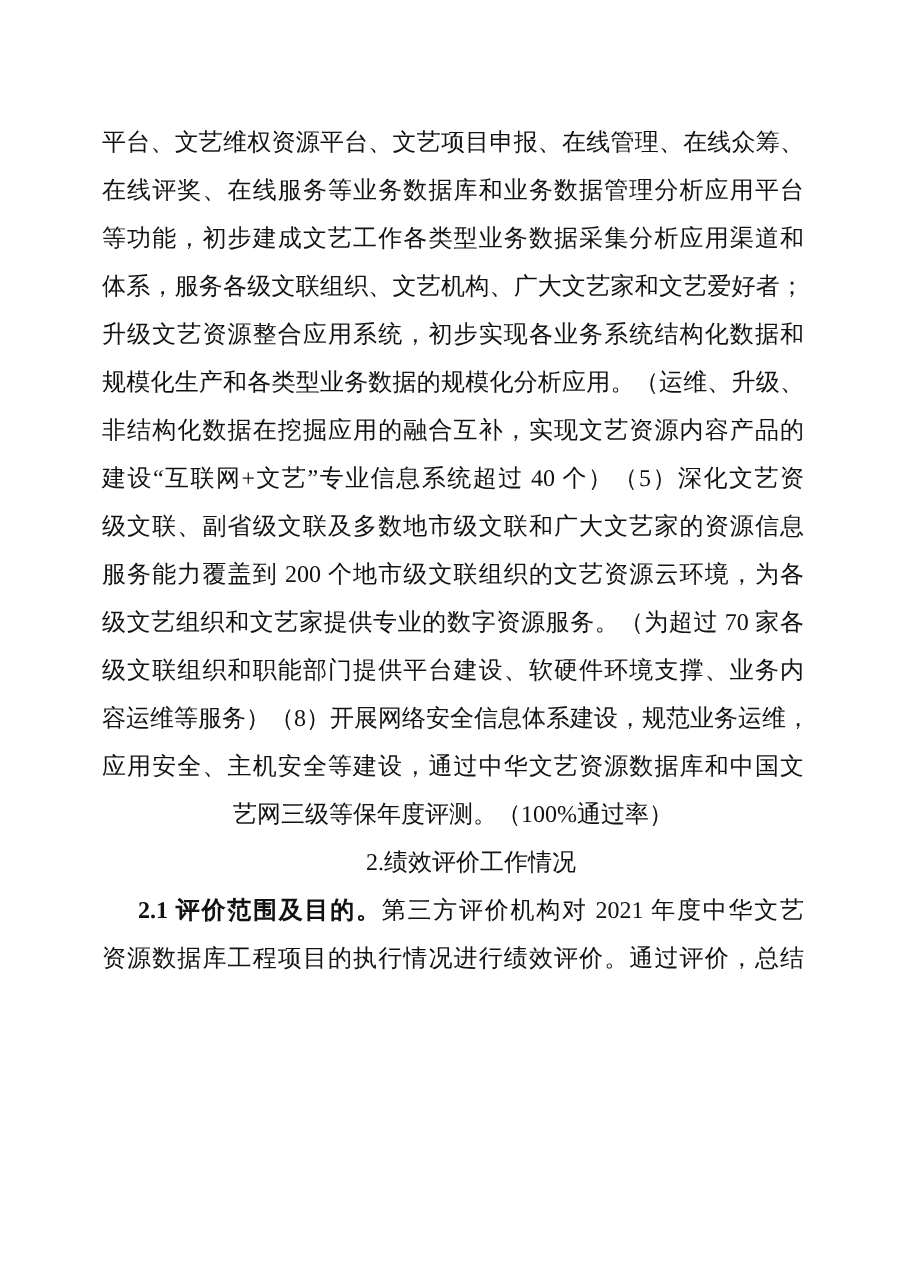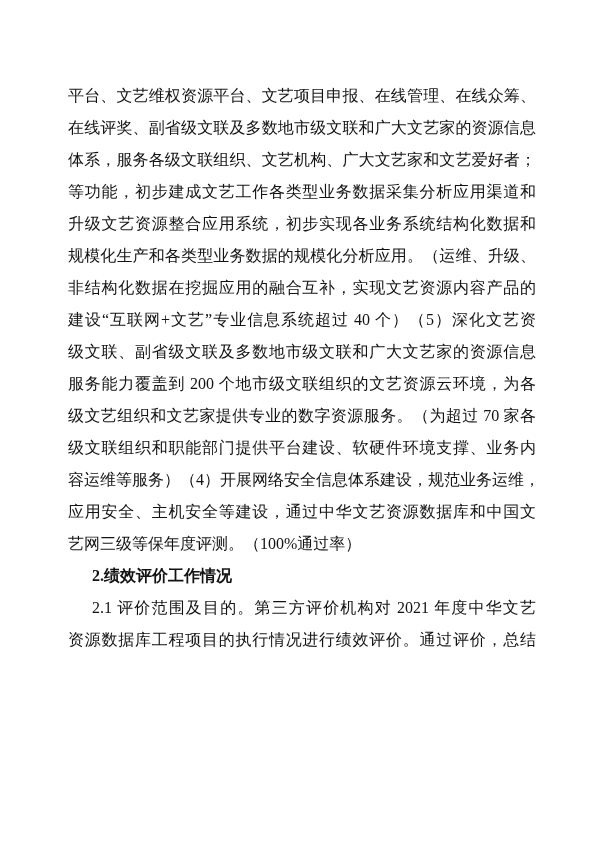--- a/index.html
+++ b/index.html
@@ -21,66 +21,66 @@
     left: 68px;
     top: 80px;
     width: 468px;
   }
   .line {
     font-size: 16px;
     line-height: 32px;
     height: 32px;
     white-space: nowrap;
     overflow: visible;
-    text-align: left;
+    text-align: center;
   }
   .just {
     text-align: justify;
     text-align-last: justify;
     -moz-text-align-last: justify;
   }
   .heading {
-    font-weight: bold;
+    font-weight: normal;
     text-indent: 24px;
   }
   .indent {
     text-indent: 24px;
   }
   .bold {
-    font-weight: normal;
+    font-weight: bold;
   }
   .page-number {
     position: absolute;
     left: 0;
     right: 0;
     top: 789px;
     text-align: center;
     font-size: 16px;
     letter-spacing: 1px;
     color: #737373;
   }
 </style>
 </head>
 <body>
 
 <div class="page">
   <div class="content">
     <div class="line just">平台、文艺维权资源平台、文艺项目申报、在线管理、在线众筹、</div>
-    <div class="line just">在线评奖、副省级文联及多数地市级文联和广大文艺家的资源信息</div>
+    <div class="line just">在线评奖、在线服务等业务数据库和业务数据管理分析应用平台</div>
+    <div class="line just">等功能，初步建成文艺工作各类型业务数据采集分析应用渠道和</div>
     <div class="line just">体系，服务各级文联组织、文艺机构、广大文艺家和文艺爱好者；</div>
-    <div class="line just">等功能，初步建成文艺工作各类型业务数据采集分析应用渠道和</div>
     <div class="line just">升级文艺资源整合应用系统，初步实现各业务系统结构化数据和</div>
     <div class="line just">规模化生产和各类型业务数据的规模化分析应用。（运维、升级、</div>
     <div class="line just">非结构化数据在挖掘应用的融合互补，实现文艺资源内容产品的</div>
     <div class="line just">建设“互联网+文艺”专业信息系统超过 40 个）（5）深化文艺资</div>
     <div class="line just">级文联、副省级文联及多数地市级文联和广大文艺家的资源信息</div>
     <div class="line just">服务能力覆盖到 200 个地市级文联组织的文艺资源云环境，为各</div>
     <div class="line just">级文艺组织和文艺家提供专业的数字资源服务。（为超过 70 家各</div>
     <div class="line just">级文联组织和职能部门提供平台建设、软硬件环境支撑、业务内</div>
-    <div class="line just">容运维等服务）（4）开展网络安全信息体系建设，规范业务运维，</div>
+    <div class="line just">容运维等服务）（8）开展网络安全信息体系建设，规范业务运维，</div>
     <div class="line just">应用安全、主机安全等建设，通过中华文艺资源数据库和中国文</div>
     <div class="line">艺网三级等保年度评测。（100%通过率）</div>
     <div class="line heading">2.绩效评价工作情况</div>
     <div class="line just indent"><span class="bold">2.1 评价范围及目的。</span><span>第三方评价机构对 2021 年度中华文艺</span></div>
     <div class="line just">资源数据库工程项目的执行情况进行绩效评价。通过评价，总结</div>
   </div>
   <div class="page-number">- 37 -</div>
 </div>
 
 </body></html>

